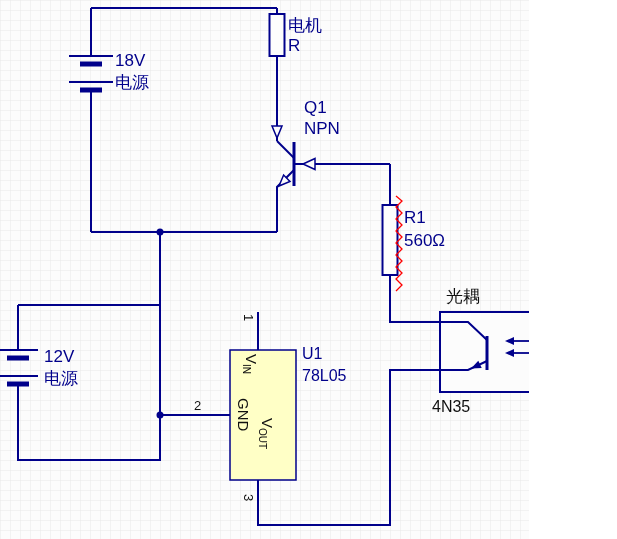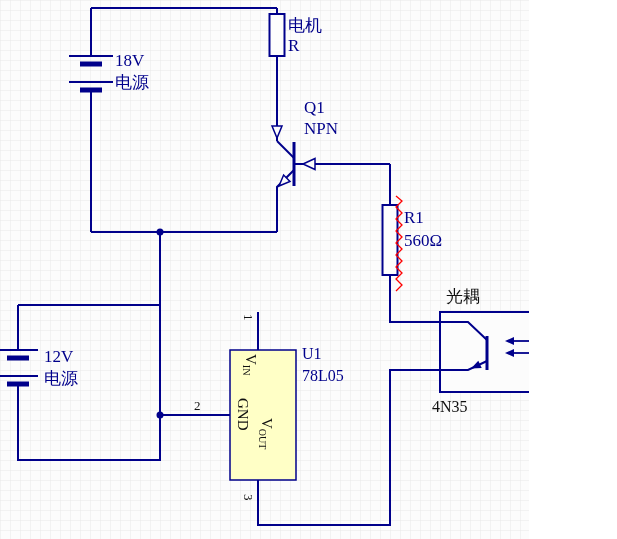--- a/index.html
+++ b/index.html
@@ -1,20 +1,20 @@
 <!DOCTYPE html>
 <html><head>
 <meta charset="utf-8">
 <style>
   html,body{margin:0;padding:0;background:#ffffff;}
   #stage{
     position:relative;
     width:529px;height:539px;
     overflow:hidden;
-    font-family:Liberation Serif, serif;
+    font-family:Liberation Sans, sans-serif;
   }
   svg{display:block;}
   text{user-select:none;}
   .lbl-blue{fill:#00008B;}
   .lbl-black{fill:#101010;}
 </style>
 </head>
 <body>
 
 <div id="stage">

